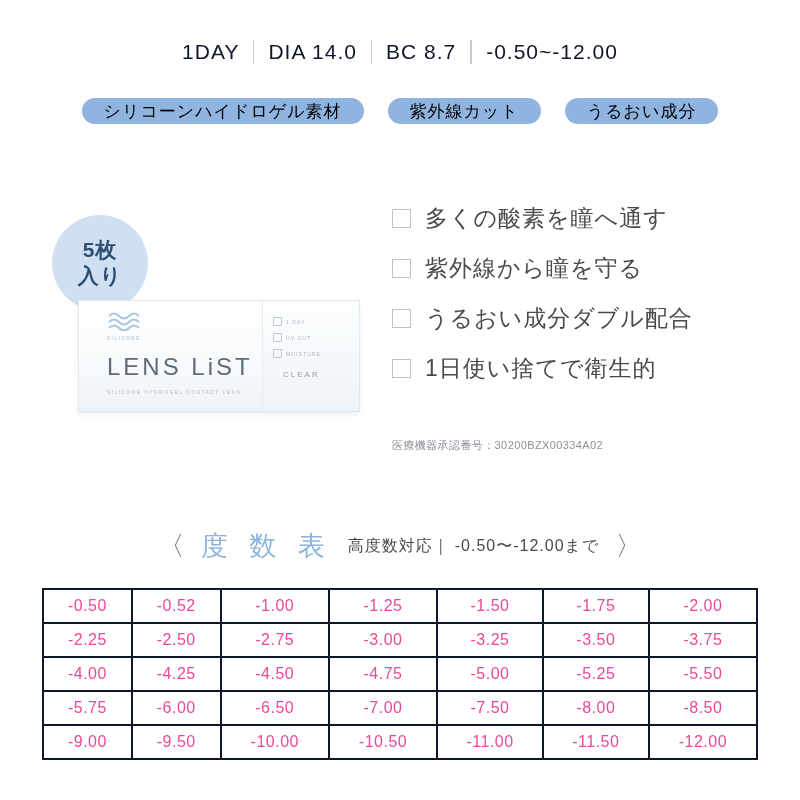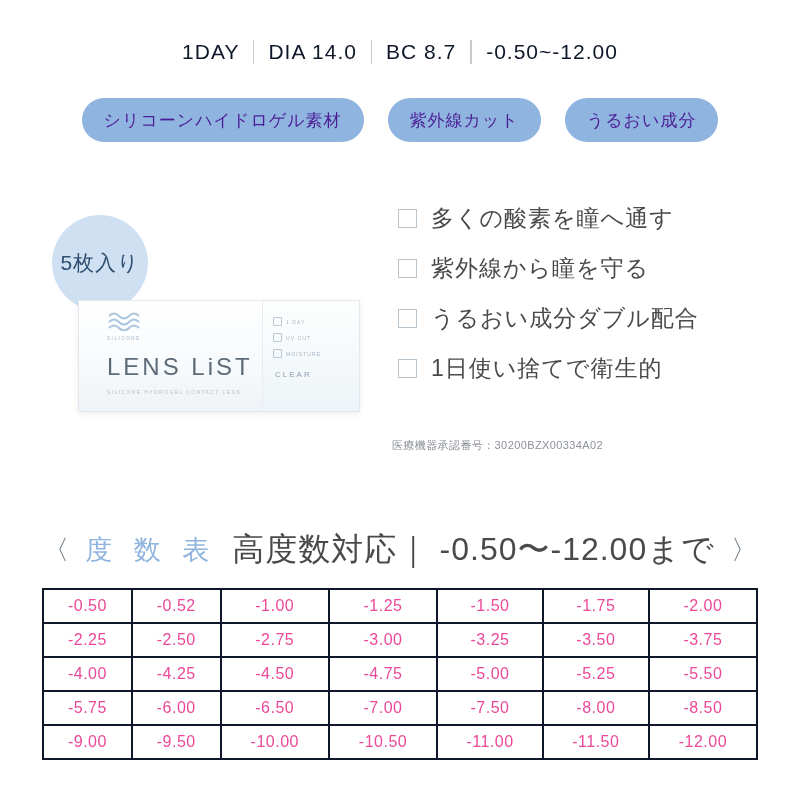--- a/index.html
+++ b/index.html
@@ -45,23 +45,23 @@
     position: absolute;
     top: 98px;
     left: 0;
     width: 800px;
     display: flex;
     justify-content: center;
     gap: 24px;
   }
   .pill {
     background: #8fb4e0;
-    color: #4c1d95;
+    color: #000000;
     border-radius: 22px;
-    height: 44px;
+    height: 26px;
     display: flex;
     align-items: center;
     justify-content: center;
     font-size: 17px;
     letter-spacing: 1px;
     padding: 0 22px;
     white-space: nowrap;
   }
 
   
@@ -76,26 +76,27 @@
   .count-badge {
     position: absolute;
     left: 52px;
     top: 20px;
     width: 96px;
     height: 96px;
     border-radius: 50%;
     background: #cfe0f2;
     color: #2f4f70;
     display: flex;
-    flex-direction: row;
+    flex-direction: column;
     align-items: center;
     justify-content: center;
     font-size: 21px;
     line-height: 1.25;
     letter-spacing: 1px;
+    font-weight: bold;
   }
 
   
   .box {
     position: absolute;
     left: 78px;
     top: 105px;
     width: 280px;
     height: 110px;
     background: linear-gradient(180deg, #ffffff 0%, #f7fafc 60%, #eef3f7 100%);
@@ -151,36 +152,35 @@
     height: 7px;
     border: 0.6px solid #b9c8d4;
     border-radius: 1px;
     display: inline-block;
   }
   .box-clear {
     font-size: 8px;
     letter-spacing: 2px;
     color: #8fa0af;
     margin-top: 12px;
-    margin-left: 2px;
+    margin-left: 10px;
   }
 
   
   .benefits {
     position: absolute;
     left: 392px;
     top: 8px;
     width: 380px;
   }
   .benefit {
     display: flex;
     align-items: center;
     gap: 14px;
     margin-bottom: 19px;
-    margin-left: 6px;
   }
   .checkbox {
     width: 17px;
     height: 17px;
     border: 1.5px solid #b9c4cc;
     flex: 0 0 auto;
   }
   .benefit-text {
     font-size: 23px;
     letter-spacing: 1px;
@@ -210,21 +210,21 @@
     font-size: 27px;
     color: #6f7c88;
   }
   .power-title {
     font-size: 27px;
     color: #8fb4e0;
     letter-spacing: 7px;
     font-weight: normal;
   }
   .power-sub {
-    font-size: 32px;
+    font-size: 16px;
     color: #4a4a4a;
     letter-spacing: 1px;
   }
 
   
   .power-table {
     position: absolute;
     top: 588px;
     left: 42px;
     width: 716px;

